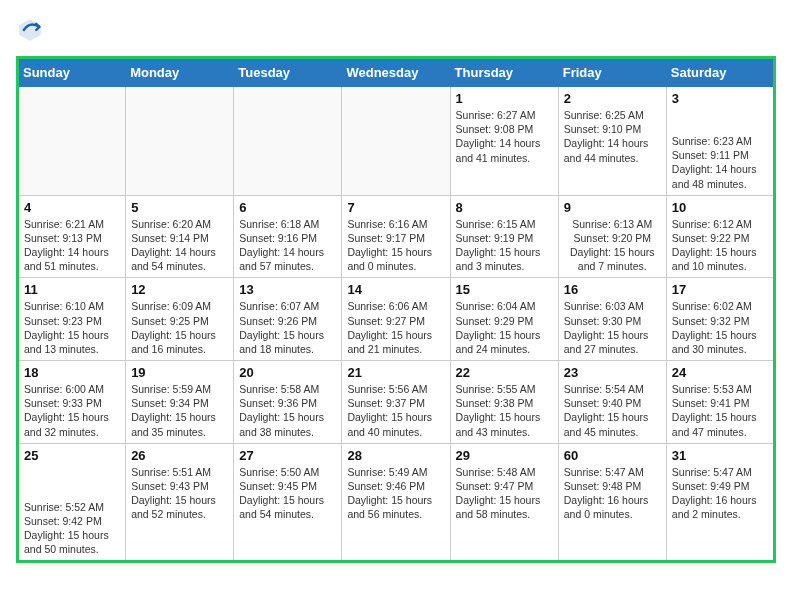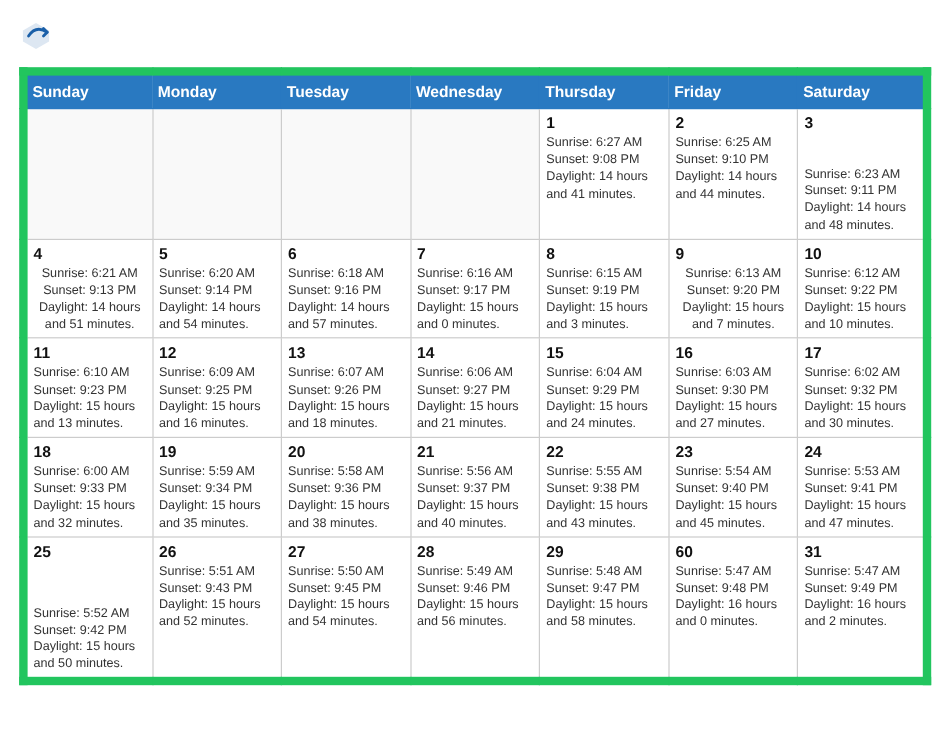--- a/index.html
+++ b/index.html
@@ -41,21 +41,21 @@
       color: #333;
       line-height: 1.1;
     }
     .subtitle {
       font-size: 16px;
       color: #555;
     }
     .calendar {
       width: 100%;
       border-collapse: collapse;
-      border: 7px solid #22c55e;
+      border: 3px solid #22c55e;
     }
     .calendar th {
       background: #2979c1;
       color: #fff;
       font-size: 13px;
       font-weight: bold;
       padding: 6px 4px;
       text-align: left;
       border: 1px solid #2979c1;
     }
@@ -141,21 +141,21 @@
         <td>
           <div class="day-num">3</div>
           <div class="day-info" style="white-space: pre-line; margin-top: 28px;">Sunrise: 6:23 AM
 Sunset: 9:11 PM
 Daylight: 14 hours and 48 minutes.</div>
         </td>
       </tr>
       <tr class="week-row">
         <td>
           <div class="day-num">4</div>
-          <div class="day-info" style="white-space: pre-line; text-align: center;">Sunrise: 6:21 AM
+          <div class="day-info" style="white-space: pre-line;">Sunrise: 6:21 AM
 Sunset: 9:13 PM
 Daylight: 14 hours and 51 minutes.</div>
         </td>
         <td>
           <div class="day-num">5</div>
           <div class="day-info" style="white-space: pre-line;">Sunrise: 6:20 AM
 Sunset: 9:14 PM
 Daylight: 14 hours and 54 minutes.</div>
         </td>
         <td>

